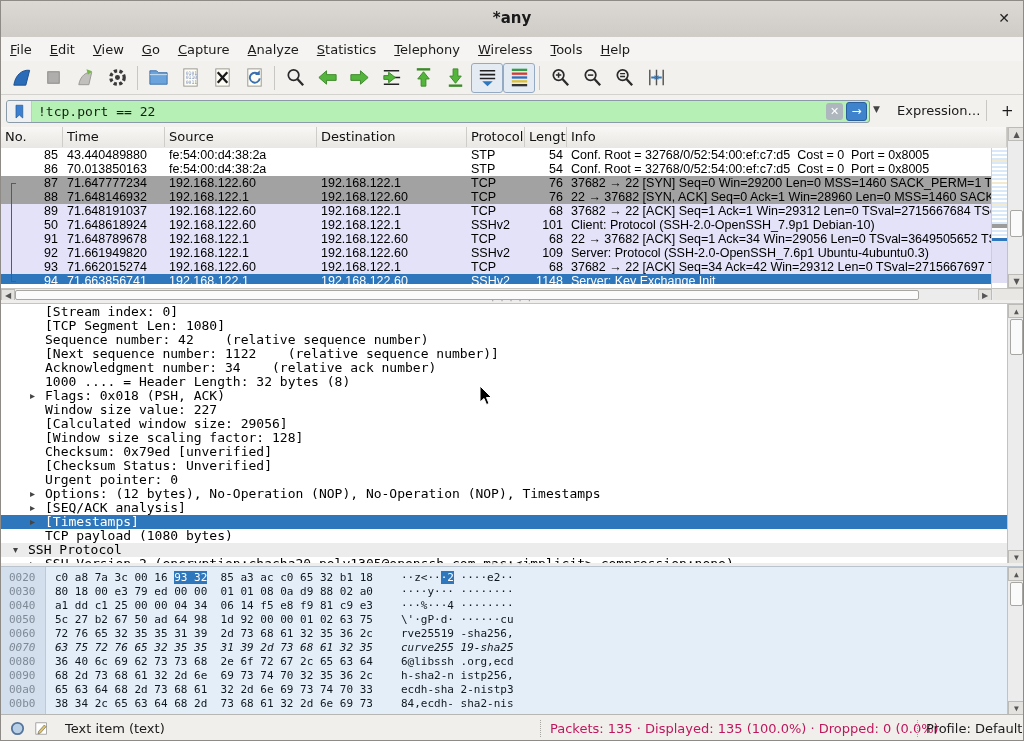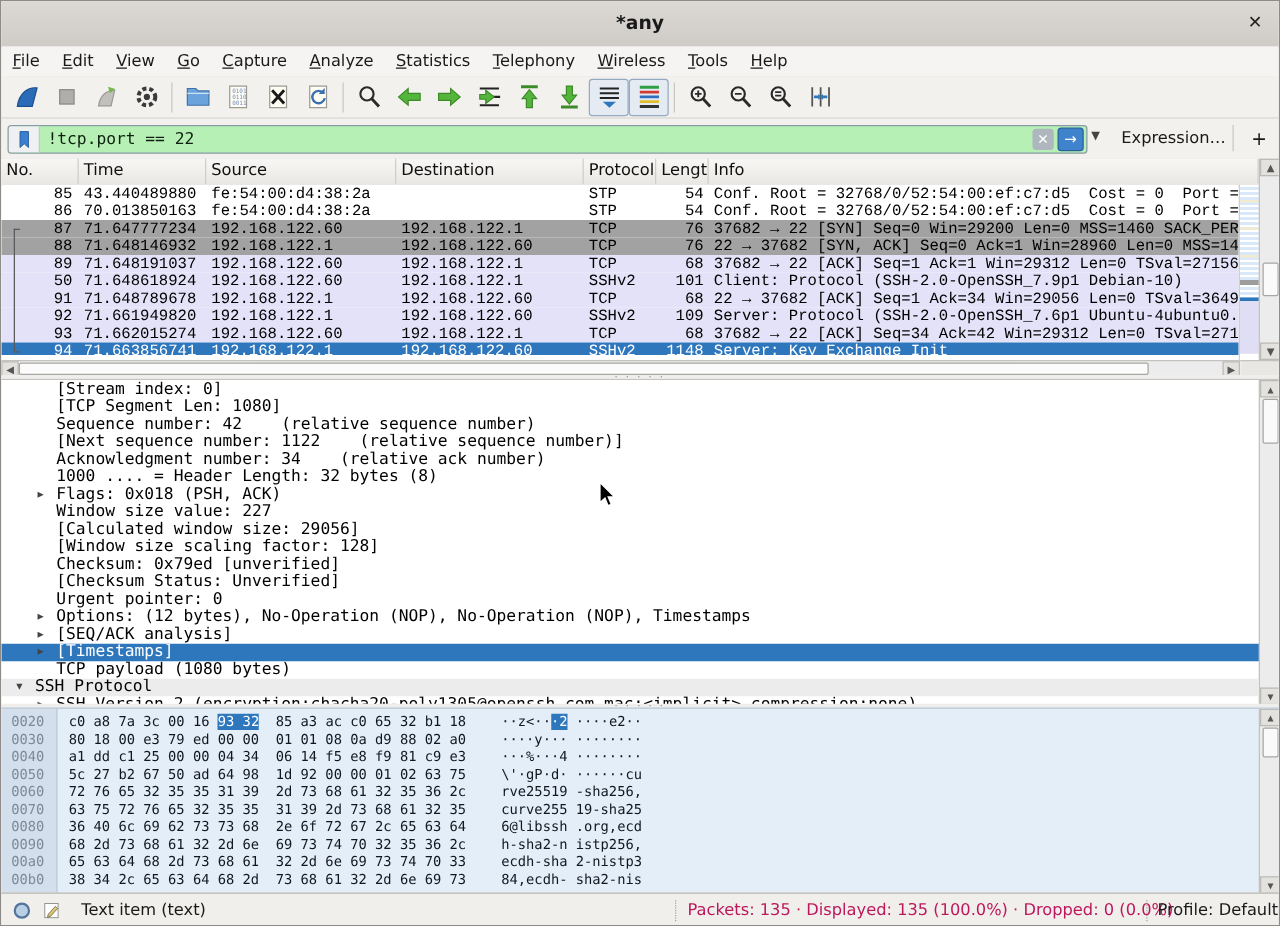--- a/index.html
+++ b/index.html
@@ -35,21 +35,21 @@
   #fexpr{position:absolute;left:896px;top:8px;font-size:13px;color:#1a1a1a;}
   #fsep{position:absolute;left:985px;top:5px;width:1px;height:21px;background:#c9c7c3;}
   #fadd{position:absolute;left:1000px;top:7px;font-size:15px;color:#1a1a1a;}
   
   #plist{position:absolute;left:0;top:126px;width:100%;height:174px;background:#fff;}
   #phead{position:absolute;left:0;top:0;width:1006px;height:21px;
     background:linear-gradient(#f8f7f5,#e9e7e3);border-bottom:1px solid #bdbbb7;}
   .hcell{position:absolute;top:0;height:20px;line-height:20px;font-size:13px;color:#111;
     border-right:1px solid #cfcdc9;padding-left:4px;box-sizing:border-box;overflow:hidden;white-space:pre;}
   #prows{position:absolute;left:0;top:21px;width:990px;height:136px;overflow:hidden;
-    font-family:Liberation Mono, monospace;font-size:12.5px;}
+    font-family:Liberation Sans, sans-serif;font-size:12.5px;}
   .prow{position:absolute;left:0;width:100%;height:14px;line-height:14px;}
   .prow .pc{position:absolute;top:0;height:14px;overflow:hidden;white-space:pre;}
   .rw{background:#ffffff;color:#000;}
   .rg{background:#a2a2a2;color:#000;}
   .rl{background:#e3e2f8;color:#000;}
   .rs{background:#2f77bd;color:#fff;}
   #relline{position:absolute;left:10px;width:1px;background:#5a5a5a;}
   .reltick{position:absolute;height:1px;width:5px;background:#5a5a5a;left:10px;}
   
   #minimap{position:absolute;left:990px;top:21px;width:16px;height:140px;border-left:1px solid #d0cecb;
@@ -429,21 +429,21 @@
   <div class="vsplit" style="top:562px;height:3px;">· · · · ·</div>
 
   <div id="hex">
     <div id="hexoffcol"></div>
     <div id="hexrows">
         <div class="xrow" style="top: 4px;"><span class="xoff">0020</span><span class="xhex">c0 a8 7a 3c 00 16 <span class="xhl">93 32</span>  85 a3 ac c0 65 32 b1 18</span><span class="xascii">··z&lt;··<span class="xhl">·2</span> ····e2··</span></div>
         <div class="xrow" style="top: 18px;"><span class="xoff">0030</span><span class="xhex">80 18 00 e3 79 ed 00 00  01 01 08 0a d9 88 02 a0</span><span class="xascii">····y··· ········</span></div>
         <div class="xrow" style="top: 32px;"><span class="xoff">0040</span><span class="xhex">a1 dd c1 25 00 00 04 34  06 14 f5 e8 f9 81 c9 e3</span><span class="xascii">···%···4 ········</span></div>
         <div class="xrow" style="top: 46px;"><span class="xoff">0050</span><span class="xhex">5c 27 b2 67 50 ad 64 98  1d 92 00 00 01 02 63 75</span><span class="xascii">\'·gP·d· ······cu</span></div>
         <div class="xrow" style="top: 60px;"><span class="xoff">0060</span><span class="xhex">72 76 65 32 35 35 31 39  2d 73 68 61 32 35 36 2c</span><span class="xascii">rve25519 -sha256,</span></div>
-        <div class="xrow" style="top: 74px;"><span class="xoff">0070</span><span class="xhex">63 75 72 76 65 32 35 35  31 39 2d 73 68 61 32 35</span><span class="xascii">curve255 19-sha25</span></div>
+        <div class="xrow" style="top: 74px; font-style: italic;"><span class="xoff">0070</span><span class="xhex">63 75 72 76 65 32 35 35  31 39 2d 73 68 61 32 35</span><span class="xascii">curve255 19-sha25</span></div>
         <div class="xrow" style="top: 88px;"><span class="xoff">0080</span><span class="xhex">36 40 6c 69 62 73 73 68  2e 6f 72 67 2c 65 63 64</span><span class="xascii">6@libssh .org,ecd</span></div>
         <div class="xrow" style="top: 102px;"><span class="xoff">0090</span><span class="xhex">68 2d 73 68 61 32 2d 6e  69 73 74 70 32 35 36 2c</span><span class="xascii">h-sha2-n istp256,</span></div>
         <div class="xrow" style="top: 116px;"><span class="xoff">00a0</span><span class="xhex">65 63 64 68 2d 73 68 61  32 2d 6e 69 73 74 70 33</span><span class="xascii">ecdh-sha 2-nistp3</span></div>
         <div class="xrow" style="top: 130px;"><span class="xoff">00b0</span><span class="xhex">38 34 2c 65 63 64 68 2d  73 68 61 32 2d 6e 69 73</span><span class="xascii">84,ecdh- sha2-nis</span></div>
       </div>
     <div class="vsb" style="left:1006px;top:0;height:148px;">
       <div class="sbtn" style="top:0;">▲</div>
       <div class="sthumb" style="top:15px;height:24px;"></div>
       <div class="sbtn" style="bottom:0;">▼</div>
     </div>

